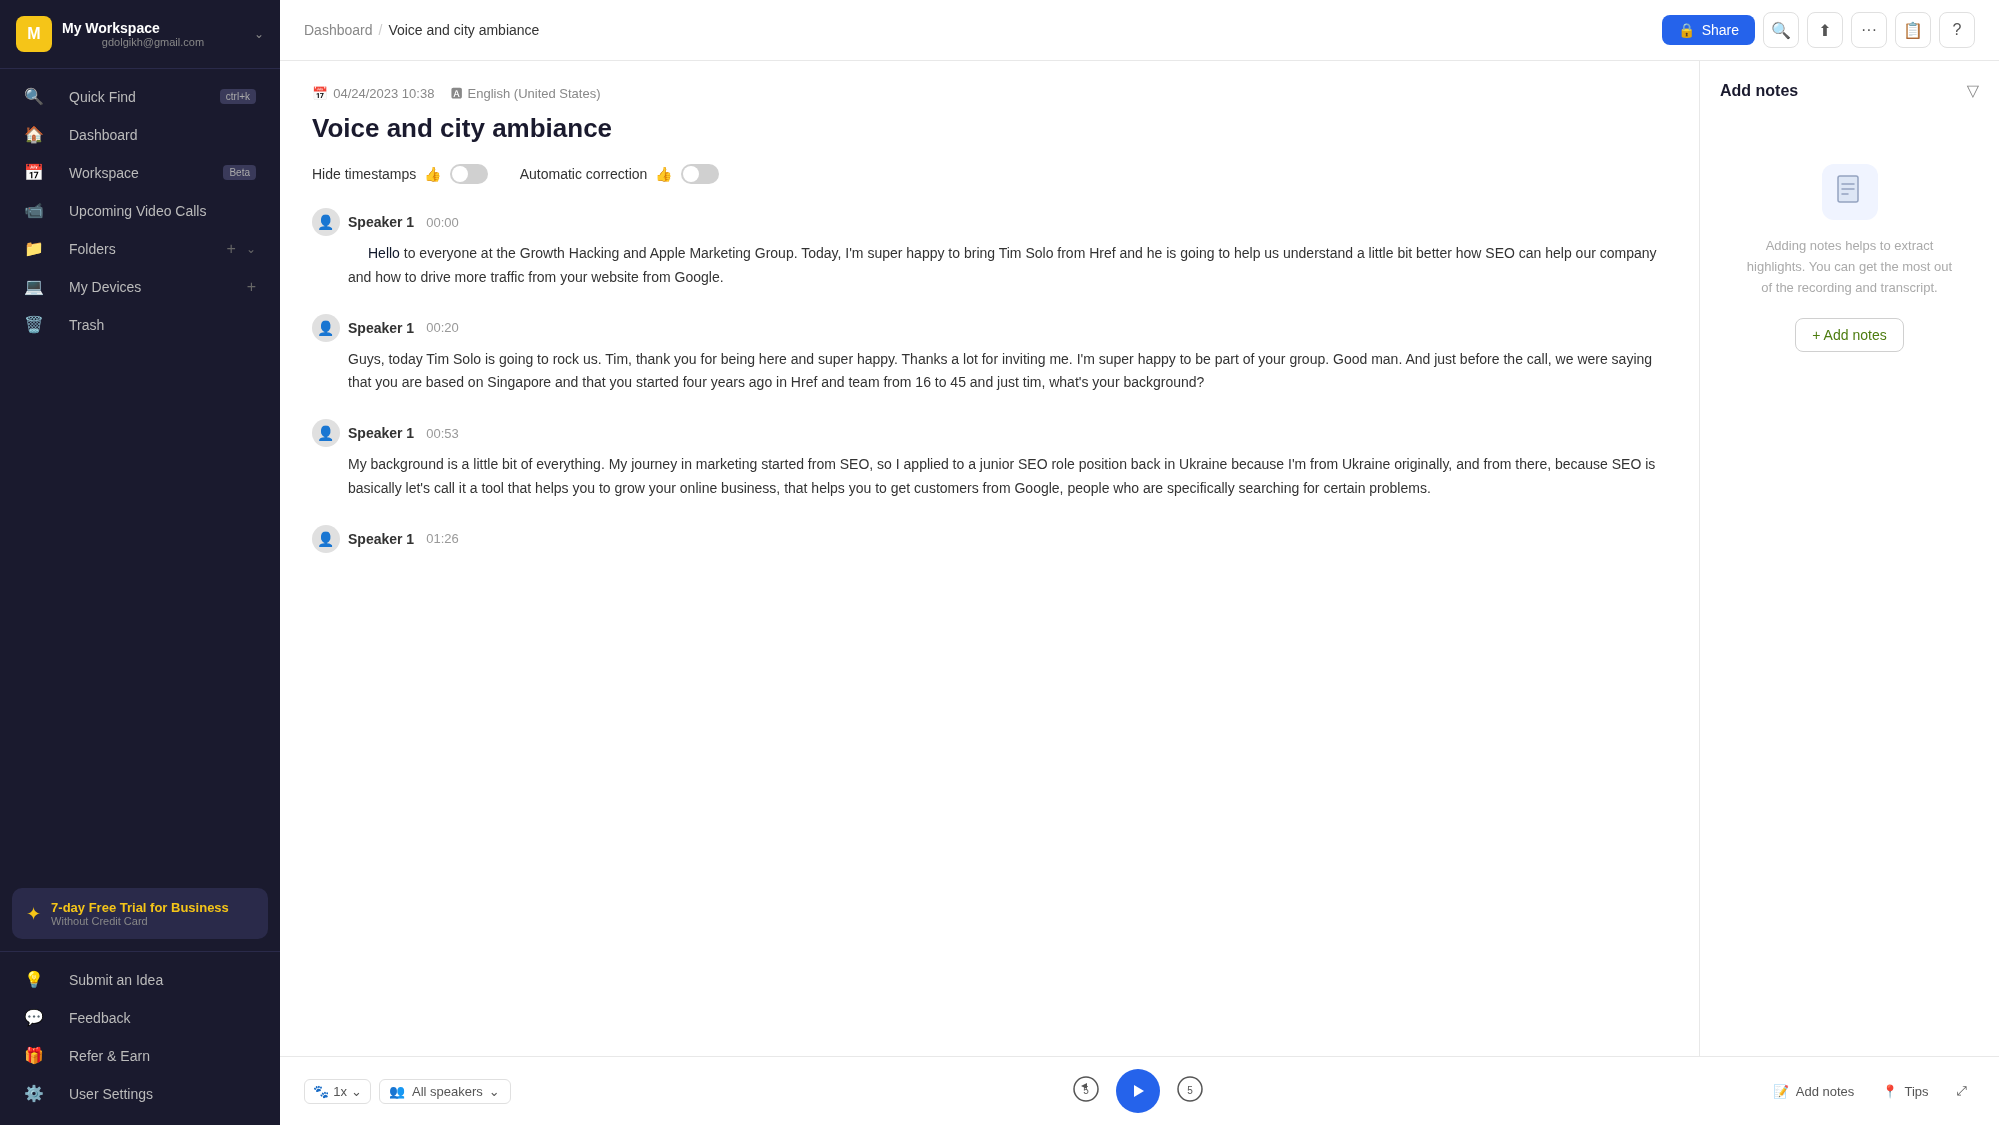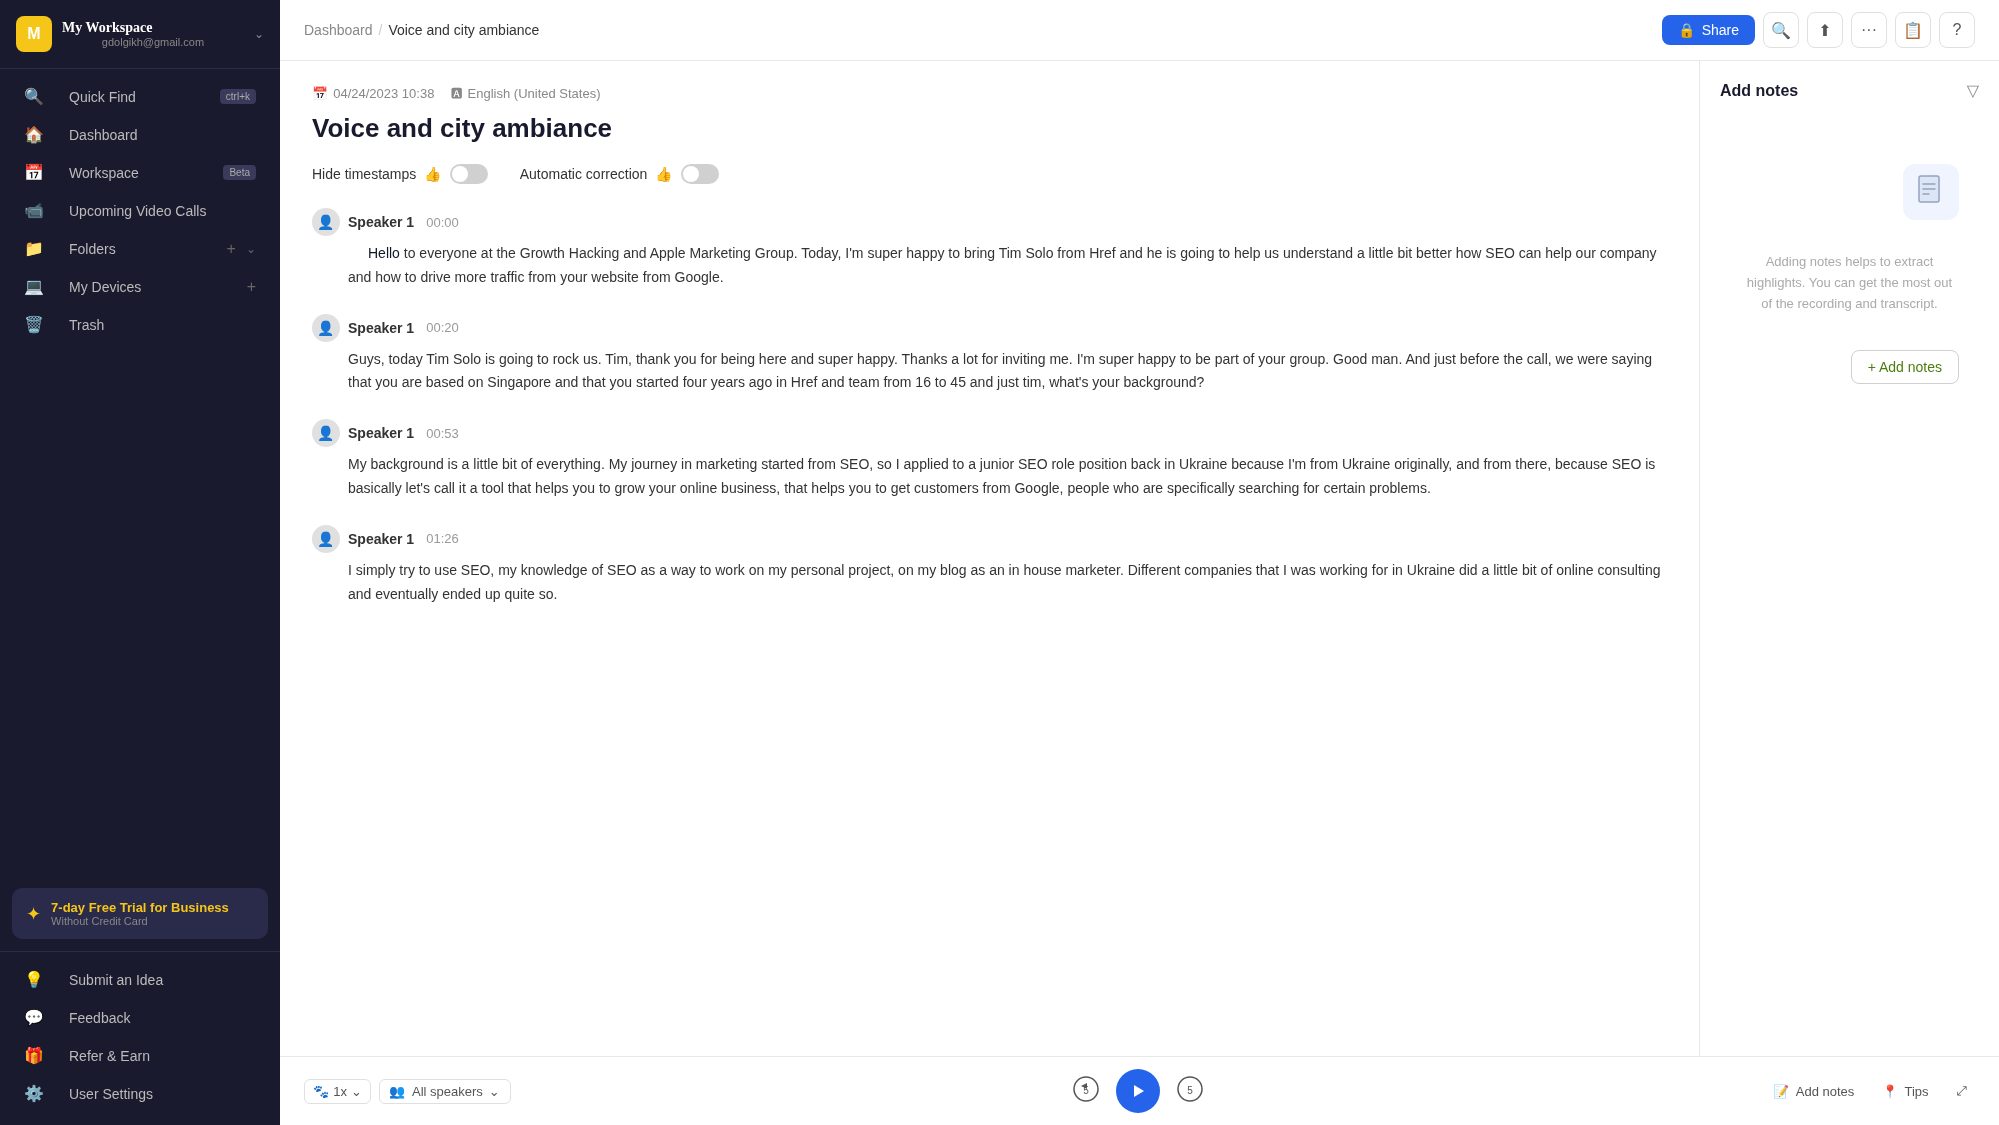--- a/index.html
+++ b/index.html
@@ -25,21 +25,21 @@
     }
     .sidebar-avatar {
       width: 36px; height: 36px;
       background: #f5c518;
       border-radius: 8px;
       display: flex; align-items: center; justify-content: center;
       color: #fff; font-weight: bold; font-size: 16px;
       flex-shrink: 0;
     }
     .sidebar-workspace-info { flex: 1; }
-    .sidebar-workspace-name { color: #fff; font-size: 14px; font-weight: 600; font-family: Liberation Serif, serif; }
+    .sidebar-workspace-name { color: #fff; font-size: 14px; font-weight: 600; }
     .sidebar-workspace-email { color: #888; font-size: 11px; text-align: center; }
     .sidebar-chevron { color: #888; font-size: 12px; }
 
     .sidebar-nav { flex: 1; overflow-y: auto; padding: 8px 0; }
     .sidebar-item {
       display: flex; align-items: center; gap: 10px;
       padding: 9px 16px;
       cursor: pointer; color: #bbb; font-size: 14px;
       border-radius: 6px; margin: 1px 8px;
       transition: background 0.15s;
@@ -162,22 +162,22 @@
       padding: 20px;
     }
     .notes-header {
       display: flex; align-items: center; justify-content: space-between;
       margin-bottom: 24px;
     }
     .notes-title { font-size: 16px; font-weight: 600; color: #1a1a2e; }
     .notes-filter { color: #888; cursor: pointer; }
 
     .notes-empty-state {
-      display: flex; flex-direction: column; align-items: flex-end;
-      padding: 40px 20px; text-align: center; gap: 16px;
+      display: flex; flex-direction: column; align-items: center;
+      padding: 40px 20px; text-align: center;
     }
     .notes-doc-icon {
       width: 56px; height: 56px;
       background: #f0f4ff; border-radius: 12px;
       display: flex; align-items: center; justify-content: center;
       margin-bottom: 16px; color: #94a3c0; font-size: 24px;
     }
     .notes-empty-text { color: #aaa; font-size: 13px; line-height: 1.6; margin-bottom: 20px; }
     .btn-add-notes {
       border: 1px solid #d0d0d0; background: #fff;
@@ -422,23 +422,20 @@
           My background is a little bit of everything. My journey in marketing started from SEO, so I applied to a junior SEO role position back in Ukraine because I'm from Ukraine originally, and from there, because SEO is basically let's call it a tool that helps you to grow your online business, that helps you to get customers from Google, people who are specifically searching for certain problems.
         </div>
       </div>
 
       <div class="speaker-block">
         <div class="speaker-header">
           <div class="speaker-avatar">👤</div>
           <span class="speaker-name">Speaker 1</span>
           <span class="speaker-time">01:26</span>
         </div>
-        <div class="speaker-text">
-          I simply try to use SEO, my knowledge of SEO as a way to work on my personal project, on my blog as an in house marketer. Different companies that I was working for in Ukraine did a little bit of online consulting and eventually ended up quite so.
-        </div>
       </div>
 
     </div>
 
     <div class="notes-panel">
       <div class="notes-header">
         <span class="notes-title">Add notes</span>
         <span class="notes-filter">▽</span>
       </div>
       <div class="notes-empty-state">

